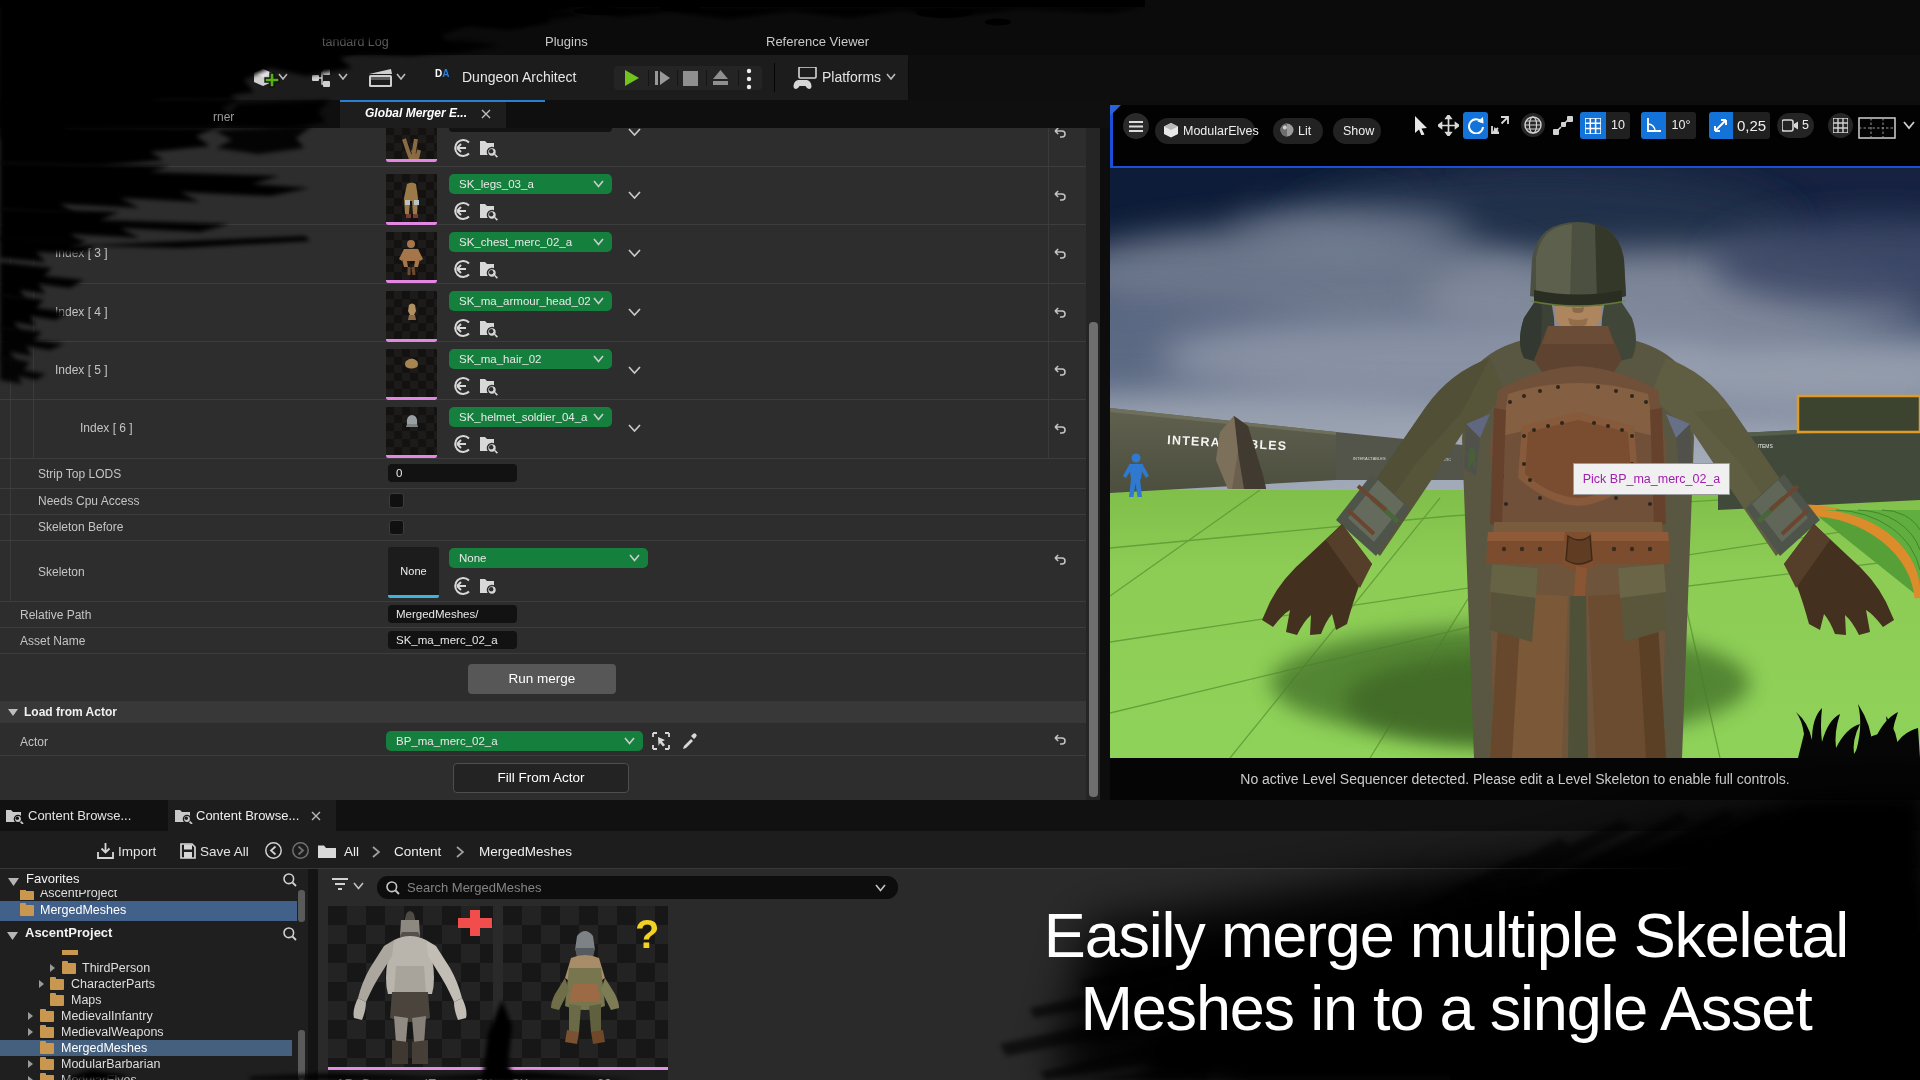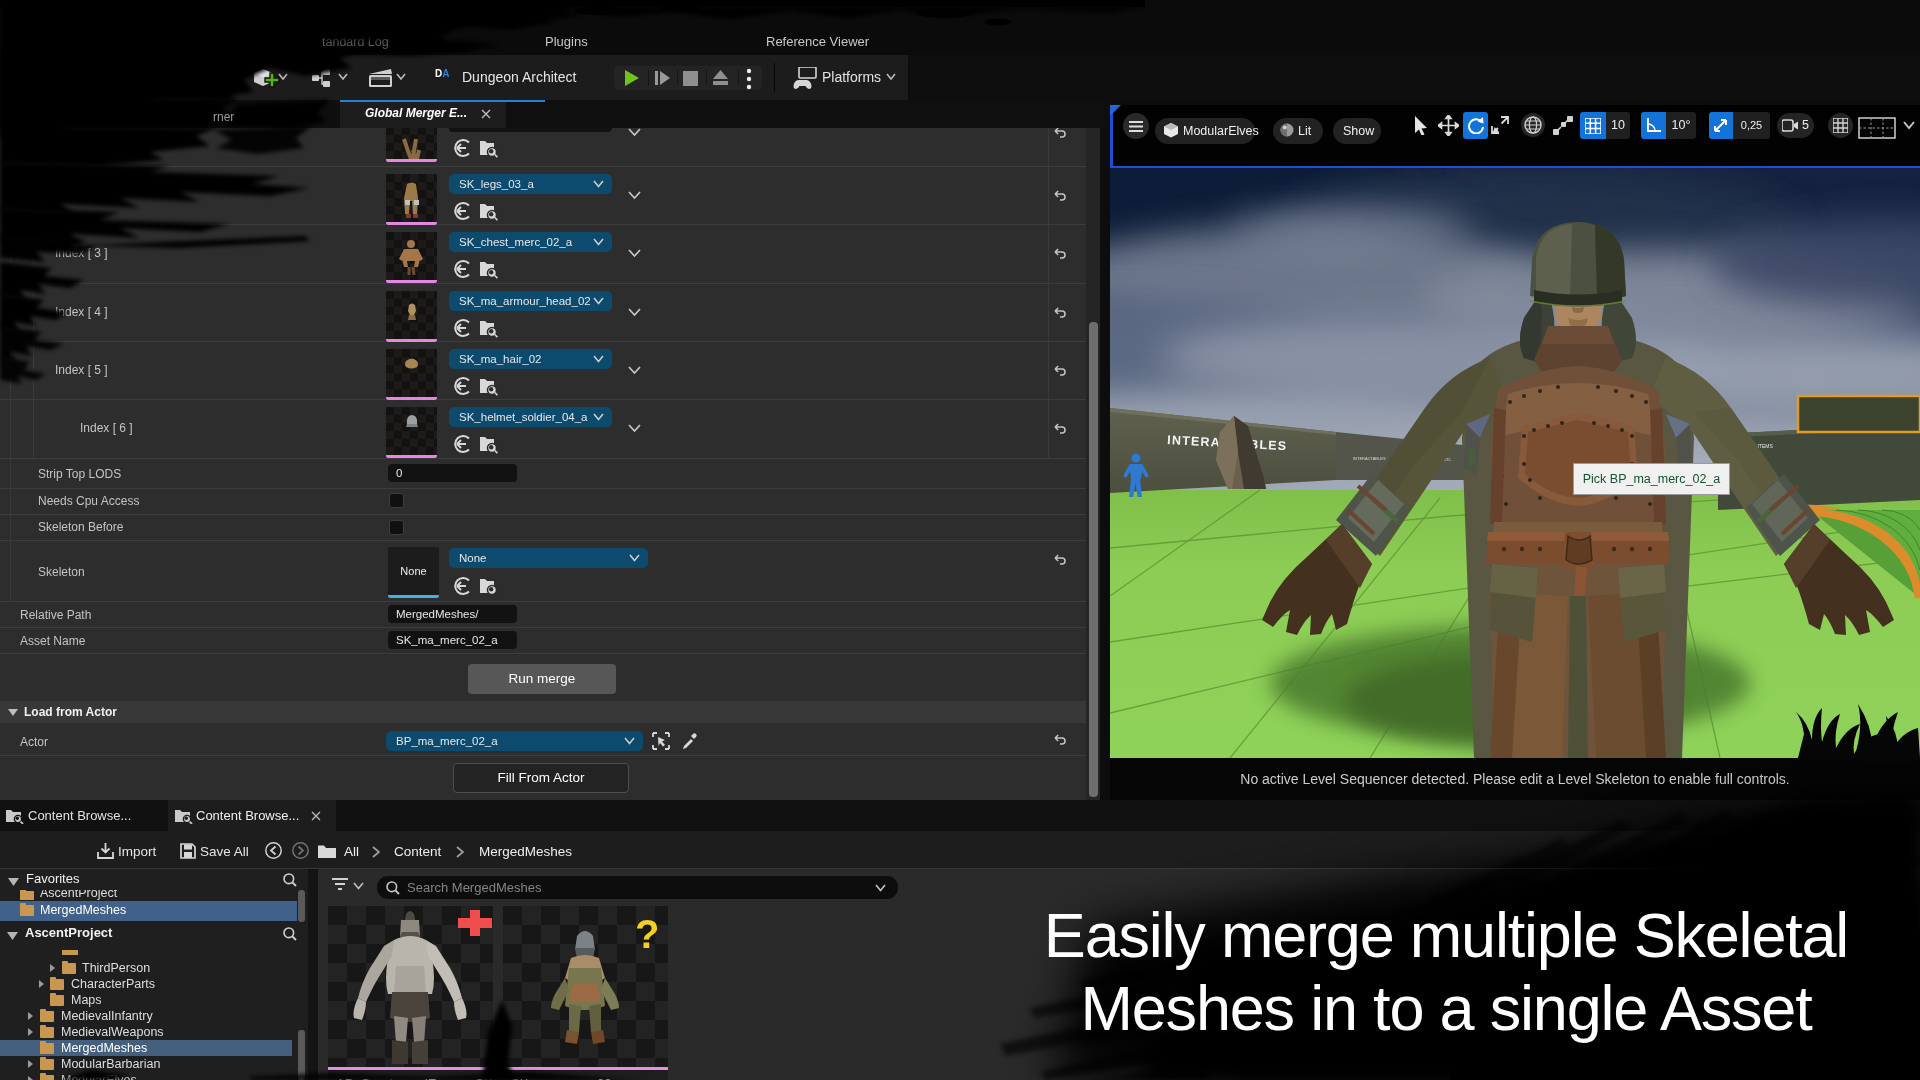--- a/index.html
+++ b/index.html
@@ -19,35 +19,35 @@
   #props { left:0; top:128px; width:1100px; height:672px; background:#2d2d2d; color:#d6d6d6; font-size:12px; overflow:hidden; }
   .sep { position:absolute; left:0; width:1100px; height:1px; background:#3d3d3d; }
   .vline { position:absolute; width:1px; background:#3a3a3a; }
   .plabel { position:absolute; color:#c4c4c4; font-size:12px; }
   .thumb { position:absolute; width:51px; height:51px; background:#121212; border-radius:2px; overflow:hidden; }
   .thumb .checker { position:absolute; inset:0;
      background-image: linear-gradient(45deg,#1d1b19 25%,transparent 25%,transparent 75%,#1d1b19 75%),
                        linear-gradient(45deg,#1d1b19 25%,transparent 25%,transparent 75%,#1d1b19 75%);
      background-size:16px 16px; background-position:0 0, 8px 8px; background-color:#131210; }
   .thumb .under { position:absolute; left:0; right:0; bottom:0; height:3px; background:#e287e2; }
-  .combo { position:absolute; height:20px; background:#0c4a6e; border-radius:5px; color:#e8e8e8; font-size:11.5px; line-height:20px; padding-left:10px; }
+  .combo { position:absolute; height:20px; background:#15803d; border-radius:5px; color:#e8e8e8; font-size:11.5px; line-height:20px; padding-left:10px; }
   .combo .cv { position:absolute; right:8px; top:6px; }
   .txt { position:absolute; height:18px; background:#121212; border-radius:4px; color:#e8e8e8; font-size:11.5px; line-height:18px; padding-left:8px; }
   .reset { position:absolute; color:#cfcfcf; }
   .checkbox { position:absolute; width:15px; height:15px; background:#101010; border:1px solid #3c3c3c; border-radius:3px; }
   #runmerge { position:absolute; left:468px; top:536px; width:148px; height:30px; background:#575757; border-radius:4px; color:#fff; font-size:13.5px; text-align:center; line-height:30px; }
   #lfa-header { position:absolute; left:0; top:573px; width:1100px; height:22px; background:#383838; color:#f0f0f0; font-size:12px; font-weight:bold; line-height:22px; }
   #fillfrom { position:absolute; left:453px; top:635px; width:176px; height:30px; background:#232323; border:1px solid #4e4e4e; border-radius:4px; color:#fff; font-size:13.5px; text-align:center; line-height:28px; }
   
   #viewport { left:1110px; top:105px; width:810px; height:695px; background:#000; }
   #vp-toolbar { position:absolute; left:0; top:0; width:810px; height:61px; background:#020202; }
   #vp-blue { position:absolute; left:0; top:61px; width:810px; height:2px; background:#1b4fd8; }
   #scene { position:absolute; left:0; top:63px; width:810px; height:590px; }
   #vp-bottom { position:absolute; left:0; top:653px; width:810px; height:42px; background:#050505; color:#cccccc; font-size:14px; text-align:center; line-height:42px; }
-  #tooltip { position:absolute; left:463px; top:358px; width:157px; height:32px; background:#f0f0f0; border:1px solid #9a9a9a; color:#14532d; font-size:12.5px; text-align:center; line-height:30px; }
+  #tooltip { position:absolute; left:463px; top:358px; width:157px; height:32px; background:#f0f0f0; border:1px solid #9a9a9a; color:#a21caf; font-size:12.5px; text-align:center; line-height:30px; }
   .pill { position:absolute; top:13px; height:26px; background:#222222; border-radius:13px; color:#efefef; font-size:12.5px; line-height:26px; }
   
   #cb { left:0; top:800px; width:1920px; height:280px; background:#1c1c1c; }
   #cb-tabs { position:absolute; left:0; top:0; width:1920px; height:31px; background:#111111; }
   #cb-toolbar { position:absolute; left:0; top:31px; width:1920px; height:37px; background:#1d1d1d; }
   #cb-tree { position:absolute; left:0; top:68px; width:308px; height:212px; background:#1f1f1f; }
   #cb-main { position:absolute; left:318px; top:68px; width:1602px; height:212px; background:#2a2a2a; }
   .trow { position:absolute; left:0; width:297px; height:16px; color:#dedede; font-size:12.5px; line-height:16px; }
   .folder { position:absolute; width:14px; height:11px; background:#c9984e; border-radius:1px; }
   .folder:before { content:""; position:absolute; left:0; top:-2px; width:6px; height:3px; background:#c9984e; border-radius:1px 1px 0 0; }
@@ -477,21 +477,21 @@
         </svg>
 
       <div class="abs" style="left:531px; top:7px; width:25px; height:27px; background:#1473d8; border-radius:3px 0 0 3px;"></div>
       <div class="abs" style="left:556px; top:7px; width:30px; height:27px; background:#202020; border-radius:0 3px 3px 0; color:#eee; font-size:12.5px; line-height:27px; text-align:center;">10°</div>
       <svg class="abs" style="left:535px; top:12px;" width="17" height="17">
           <path d="M3 1 L3 14 L16 14" stroke="#fff" stroke-width="1.8" fill="none"></path>
           <path d="M3 7 A7 7 0 0 1 10 14" stroke="#fff" stroke-width="1.5" fill="none"></path>
         </svg>
 
       <div class="abs" style="left:599px; top:7px; width:24px; height:27px; background:#1473d8; border-radius:3px 0 0 3px;"></div>
-      <div class="abs" style="left:623px; top:7px; width:37px; height:27px; background:#202020; border-radius:0 3px 3px 0; color:#eee; font-size:11px; line-height:27px; text-align:center;">0,25</div>
+      <div class="abs" style="left:623px; top:7px; width:37px; height:27px; background:#202020; border-radius:0 3px 3px 0; color:#eee; font-size:15px; line-height:27px; text-align:center;">0,25</div>
       <svg class="abs" style="left:603px; top:12px;" width="16" height="16">
           <path d="M2 14 L13 3 M13 3 h-5 M13 3 v5 M2 14 h5 M2 14 v-5" stroke="#fff" stroke-width="1.9" fill="none"></path>
         </svg>
 
       <div class="abs" style="left:667px; top:8px; width:37px; height:25px; background:#242424; border-radius:13px;"></div>
       <svg class="abs" style="left:672px; top:14px;" width="17" height="13">
           <rect x="0" y="1" width="11" height="11" rx="2" fill="none" stroke="#d8d8d8" stroke-width="1.6"></rect>
           <path d="M12 5 l4 -2.5 v8 l-4 -2.5 Z" fill="#d8d8d8"></path>
         </svg>
       <span class="abs" style="left:692px; top:13px; color:#eee; font-size:12.5px;">5</span>

